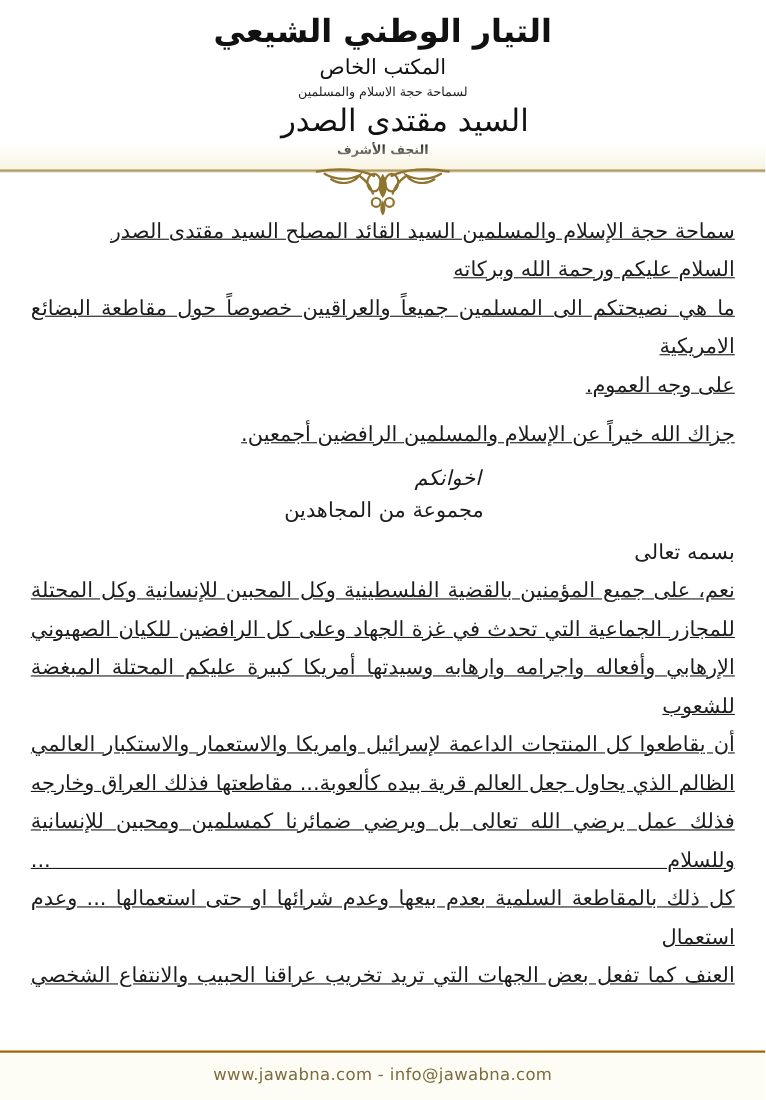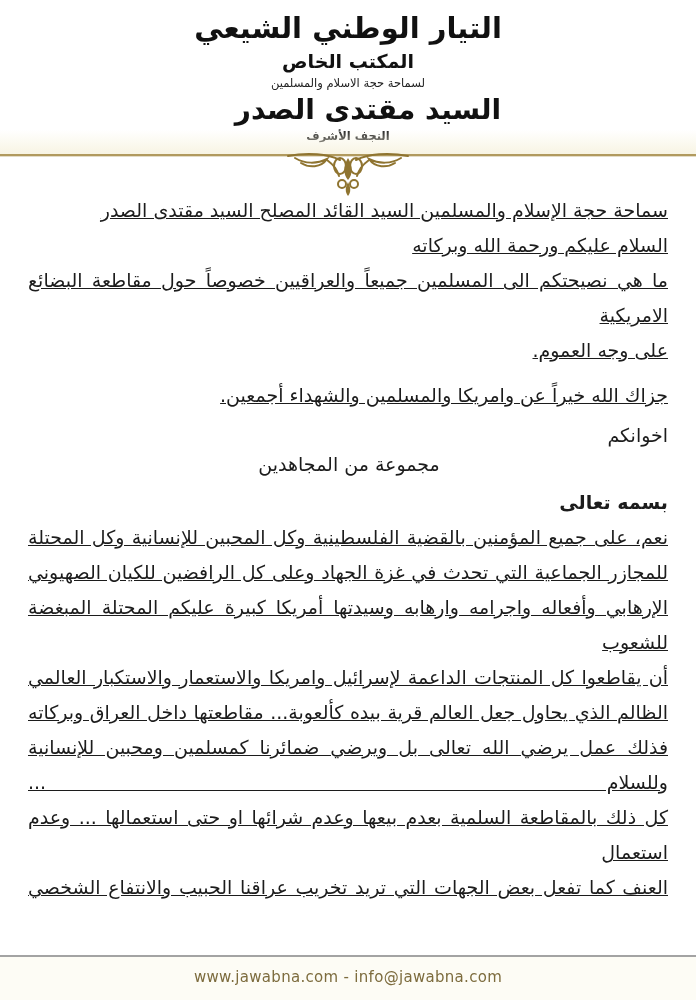--- a/index.html
+++ b/index.html
@@ -11,23 +11,23 @@
     font-family:"DejaVu Sans", sans-serif;
     color:#1c1c1c;
   }
 
   
   .masthead{
     position:absolute;top:8px;left:0;right:0;
     text-align:center;color:#111;
   }
   .m1{font-size:29px;font-weight:bold;line-height:40px;letter-spacing:1px;}
-  .m2{font-size:19px;font-weight:bold;line-height:27px;}
+  .m2{font-size:19px;font-weight:normal;line-height:27px;}
   .m3{font-size:11.5px;font-weight:normal;line-height:16px;color:#222;}
-  .m4{font-size:28px;font-weight:bold;line-height:37px;letter-spacing:1px;padding-left:40px;}
+  .m4{font-size:28px;font-weight:normal;line-height:37px;letter-spacing:1px;padding-left:40px;}
   .m5{font-size:11.5px;font-weight:bold;line-height:16px;color:#222;}
 
   
   .rule-top{
     position:absolute;top:154px;left:0;right:0;height:2px;
     background:#b19a5e;box-shadow:0 1px 0 rgba(177,154,94,.35);
   }
   .tint-above{
     position:absolute;top:130px;left:0;right:0;height:24px;
     background:linear-gradient(to bottom, rgba(250,247,232,0), rgba(247,243,224,.9));
@@ -41,28 +41,28 @@
   .letter{
     position:absolute;top:193px;left:0;right:0;
     padding:0 28px;
     direction:rtl;text-align:right;
     font-size:19px;
   }
   .ln{line-height:35px;text-decoration:underline;}
   .fw{text-align:justify;text-align-last:justify;}
   .thanks{margin-top:10px;}
   .asker-block{margin-top:8px;}
-  .asker-1{line-height:29px;text-align:right;padding-left:118px;direction:rtl;}
+  .asker-1{line-height:29px;text-align:center;padding-left:118px;direction:rtl;font-style:italic;}
   .asker-2{line-height:29px;text-align:center;padding-left:2px;direction:rtl;}
-  .basmala{margin-top:6px;font-weight:bold;line-height:35px;}
+  .basmala{margin-top:6px;font-weight:normal;line-height:35px;}
 
   
   .footer{
     position:absolute;left:0;right:0;bottom:0;height:43px;
-    border-top:2px solid #a3a3a3;
+    border-top:2px solid #a16207;
     background:#fdfcf5;
     text-align:center;
   }
   .footer .contact{
     line-height:41px;font-size:15px;color:#7d6c3e;letter-spacing:.3px;
   }
 </style>
 </head>
 <body>
 
@@ -97,34 +97,34 @@
   </svg>
 
   <div class="letter">
 
     <div class="ln">سماحة حجة الإسلام والمسلمين السيد القائد المصلح السيد مقتدى الصدر</div>
     <div class="ln">السلام عليكم ورحمة الله وبركاته</div>
 
     <div class="ln fw">ما هي نصيحتكم الى المسلمين جميعاً والعراقيين خصوصاً حول مقاطعة البضائع الامريكية</div>
     <div class="ln">على وجه العموم.</div>
 
-    <div class="ln thanks">جزاك الله خيراً عن وامريكا والمسلمين والشهداء أجمعين.</div>
+    <div class="ln thanks">جزاك الله خيراً عن الإسلام والمسلمين الرافضين أجمعين.</div>
 
     <div class="asker-block">
       <div class="asker-1">اخوانكم</div>
       <div class="asker-2">مجموعة من المجاهدين</div>
     </div>
 
     <div class="basmala">بسمه تعالى</div>
 
     <div class="ln fw">نعم، على جميع المؤمنين بالقضية الفلسطينية وكل المحبين للإنسانية وكل المحتلة</div>
     <div class="ln fw">للمجازر الجماعية التي تحدث في غزة الجهاد وعلى كل الرافضين للكيان الصهيوني</div>
     <div class="ln fw">الإرهابي وأفعاله واجرامه وارهابه وسيدتها أمريكا كبيرة عليكم المحتلة المبغضة للشعوب</div>
     <div class="ln fw">أن يقاطعوا كل المنتجات الداعمة لإسرائيل وامريكا والاستعمار والاستكبار العالمي</div>
-    <div class="ln fw">الظالم الذي يحاول جعل العالم قرية بيده كألعوبة... مقاطعتها داخل العراق وبركاته</div>
+    <div class="ln fw">الظالم الذي يحاول جعل العالم قرية بيده كألعوبة... مقاطعتها فذلك العراق وخارجه</div>
     <div class="ln fw">فذلك عمل يرضي الله تعالى بل ويرضي ضمائرنا كمسلمين ومحبين للإنسانية وللسلام ...</div>
     <div class="ln fw">كل ذلك بالمقاطعة السلمية بعدم بيعها وعدم شرائها او حتى استعمالها ... وعدم استعمال</div>
     <div class="ln fw">العنف كما تفعل بعض الجهات التي تريد تخريب عراقنا الحبيب والانتفاع الشخصي</div>
 
   </div>
 
   <div class="footer">
     <div class="contact">www.jawabna.com - info@jawabna.com</div>
   </div>
 

